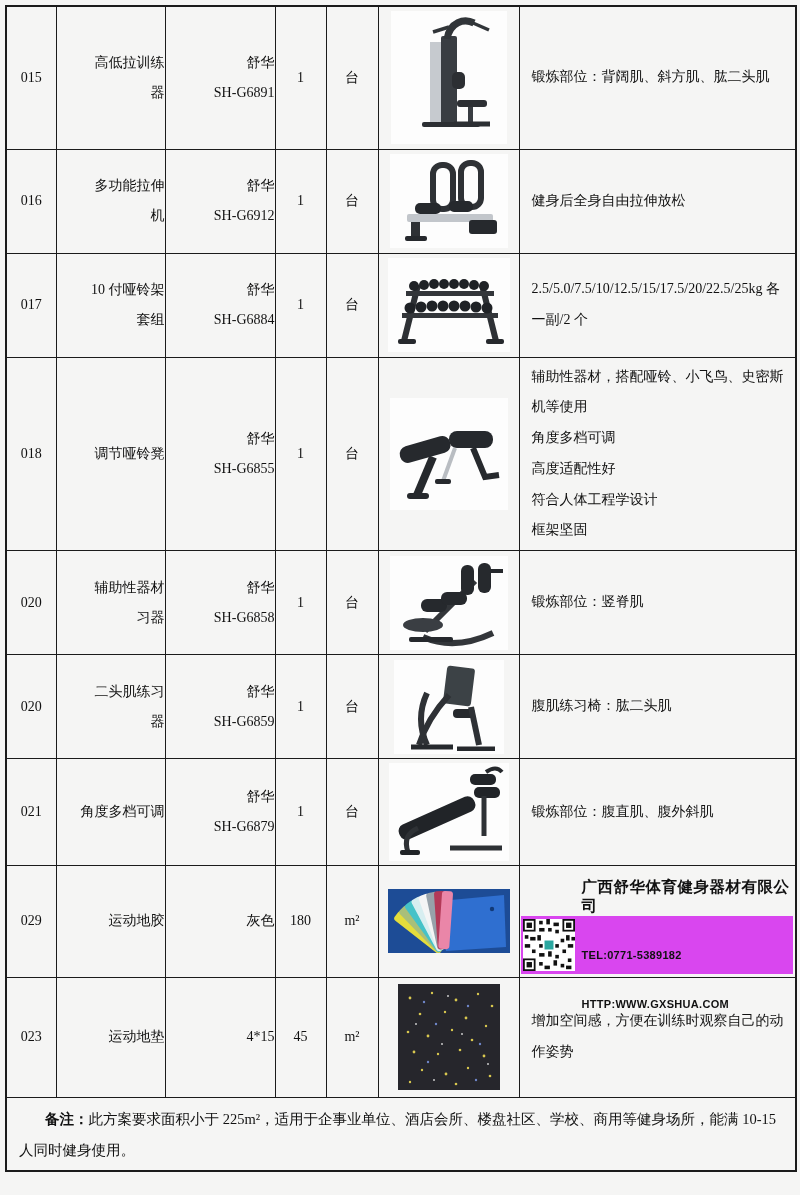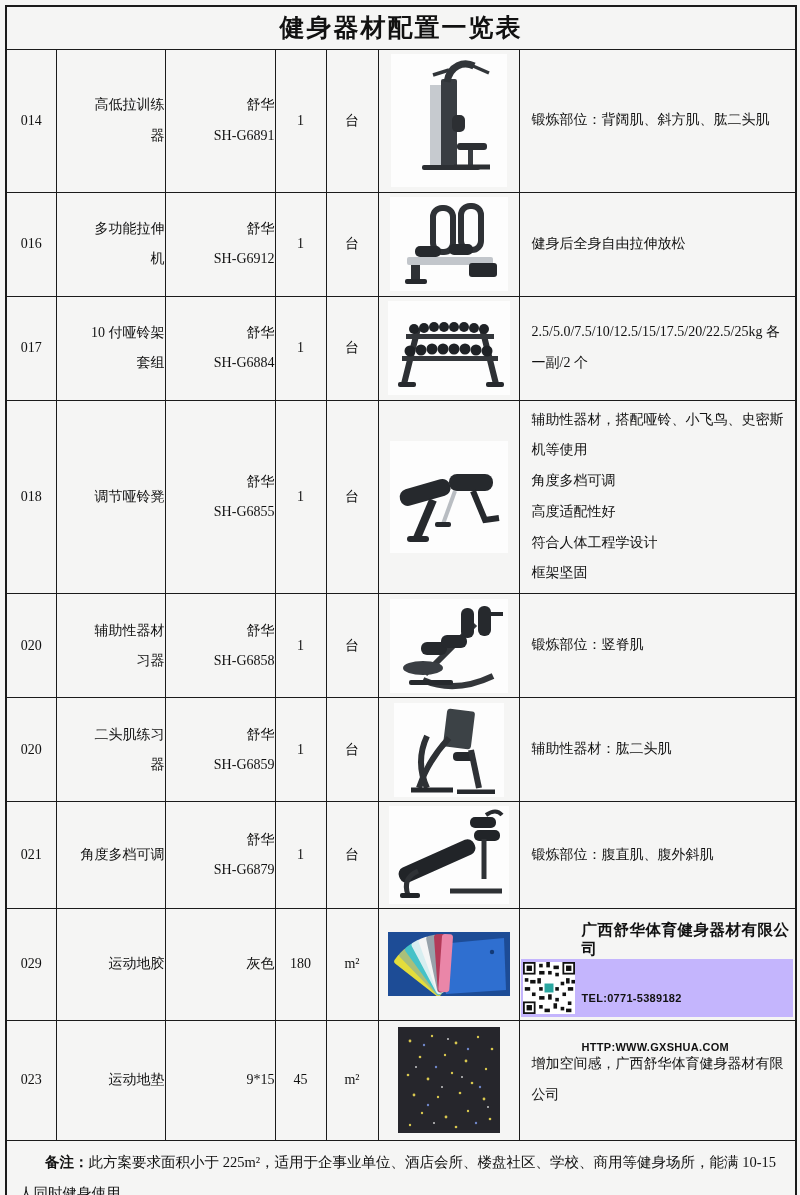--- a/index.html
+++ b/index.html
@@ -30,21 +30,21 @@
   .img-box { background:#fdfdfd; margin:0 auto; display:flex;
              align-items:center; justify-content:center; }
   
   .rh143{height:143px}.rh104{height:104px}.rh186{height:186px}
   .rh106{height:106px}.rh72{height:72px}.rh120{height:120px}
   
   .remark-top { vertical-align:top; padding-top:14px; }
   .rel { position:relative; }
   .watermark {
     position:absolute; left:1px; top:50px; width:272px; height:58px;
-    background:#c4b5fd; display:flex; align-items:center; gap:7px;
+    background:#d946ef; display:flex; align-items:center; gap:7px;
     z-index:6; padding:2px;
   }
   .wm-text { font-family:"Liberation Sans","DejaVu Sans",sans-serif;
              font-weight:bold; text-align:left; }
   .wm-company { font-size:15.5px; line-height:19px; letter-spacing:0.5px; }
   .wm-line { font-size:11px; line-height:18px; letter-spacing:0.3px; }
   .footer-cell { height:62px; text-align:left; padding:6px 12px 4px 12px; }
   .footer-p { font-size:14.5px; line-height:2.15; text-indent:26px; }
   .bold-sans { font-family:"Liberation Sans","DejaVu Sans",sans-serif; font-weight:bold; }
 </style>
@@ -57,27 +57,24 @@
     <col style="width:50px">
         <col style="width:109px">
         <col style="width:110px">
     <col style="width:51px">
         <col style="width:52px">
         <col style="width:141px">
     <col style="width:277px">
   </colgroup>
 
   <tbody>
-        <tr>
-    <td colspan="7" class="title-cell">健身器材配置一览表</td>
-  </tr>
 
 
   <tr class="rh143">
-    <td>014</td>
+    <td>015</td>
     <td class="pre">高低拉训练
 器</td>
     <td class="pre">舒华
 SH-G6891</td>
     <td>1</td>
     <td>台</td>
     <td class="img-cell">
       <div class="img-box" style="width:116px;height:133px">
         <svg width="110" height="128" viewBox="0 0 110 128">
           <rect x="36" y="28" width="13" height="80" fill="#c6cacf"></rect>
@@ -229,21 +226,21 @@
           <rect x="48" y="4" width="28" height="38" rx="3" transform="rotate(7 62 23)" fill="#3c4246"></rect>
           <path d="M30 30 Q 18 56 30 82" stroke="#2e3135" stroke-width="6" fill="none"></path>
           <path d="M52 32 Q 30 56 22 82" stroke="#2e3135" stroke-width="6" fill="none"></path>
           <rect x="56" y="46" width="22" height="9" rx="4" fill="#26292d"></rect>
           <path d="M74 44 L82 82" stroke="#2e3135" stroke-width="6"></path>
           <path d="M14 84 H56" stroke="#26292d" stroke-width="5"></path>
           <path d="M60 86 H98" stroke="#26292d" stroke-width="5"></path>
         </svg>
       </div>
     </td>
-    <td class="remark-cell">辅助性器材：肱二头肌</td>
+    <td class="remark-cell">腹肌练习椅：肱二头肌</td>
   </tr>
 
   <tr class="rh106">
     <td>021</td>
     <td class="pre">角度多档可调</td>
     <td class="pre">舒华
 SH-G6879</td>
     <td>1</td>
     <td>台</td>
     <td class="img-cell">
@@ -358,21 +355,21 @@
           <div class="wm-line">TEL:0771-5389182</div>
           <div class="wm-line">HTTP:WWW.GXSHUA.COM</div>
         </div>
       </div>
     </td>
   </tr>
 
   <tr class="rh120">
     <td>023</td>
     <td class="pre">运动地垫</td>
-    <td class="pre">9*15</td>
+    <td class="pre">4*15</td>
     <td>45</td>
     <td>m²</td>
     <td class="img-cell">
       <div class="img-box" style="width:102px;height:106px">
         <svg width="102" height="106" viewBox="0 0 102 106">
           <rect width="102" height="106" fill="#26262c"></rect>
           <g fill="#d8c74f">
             <circle cx="12" cy="14" r="1.4"></circle>
                   <circle cx="34" cy="9" r="1.2"></circle>
                   <circle cx="58" cy="16" r="1.4"></circle>
@@ -409,21 +406,21 @@
             <circle cx="50" cy="12" r="1"></circle>
                   <circle cx="18" cy="40" r="1"></circle>
                   <circle cx="64" cy="50" r="1"></circle>
             <circle cx="44" cy="60" r="1"></circle>
                   <circle cx="90" cy="80" r="1"></circle>
                   <circle cx="36" cy="96" r="1"></circle>
           </g>
         </svg>
       </div>
     </td>
-    <td class="remark-cell">增加空间感，广西舒华体育健身器材有限公司</td>
+    <td class="remark-cell">增加空间感，方便在训练时观察自己的动作姿势</td>
   </tr>
 
   <tr>
     <td colspan="7" class="footer-cell">
       <p class="footer-p"><b class="bold-sans">备注：</b><span>此方案要求面积小于 225m²，适用于企事业单位、酒店会所、楼盘社区、学校、商用等健身场所，能满 10-15 人同时健身使用。</span></p>
     </td>
   </tr>
 </tbody>
     </table>
 </div>

